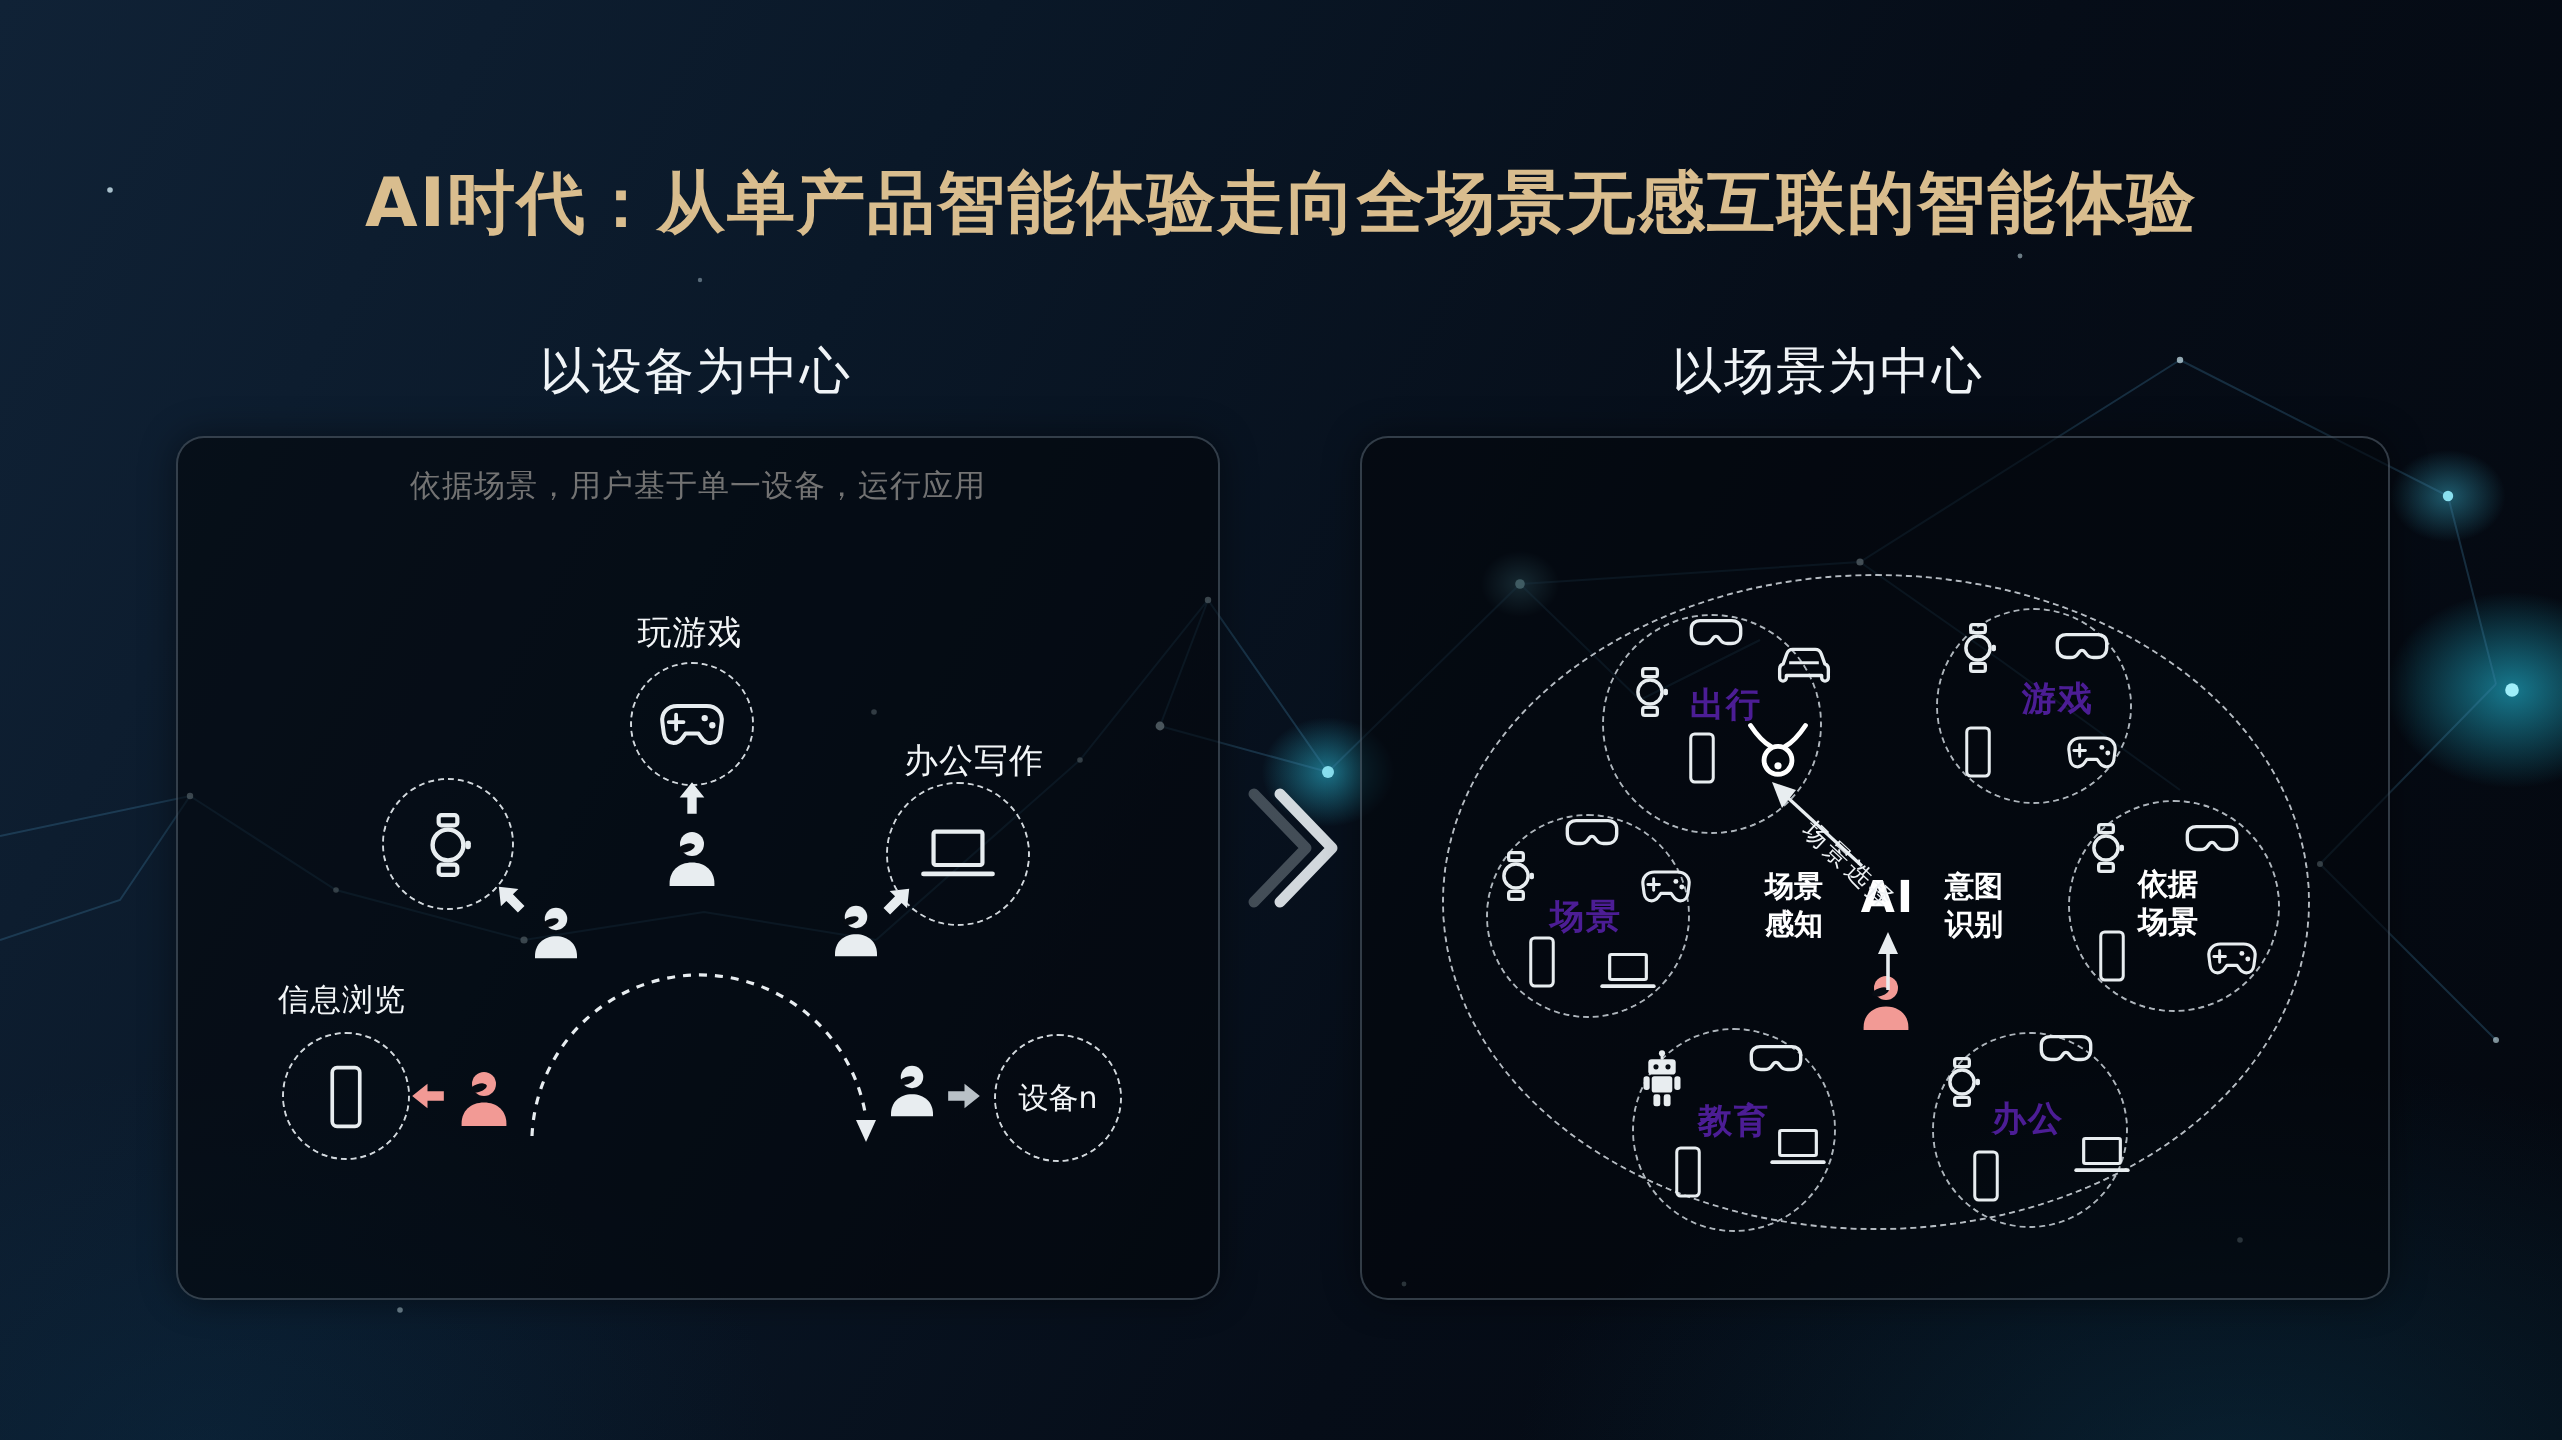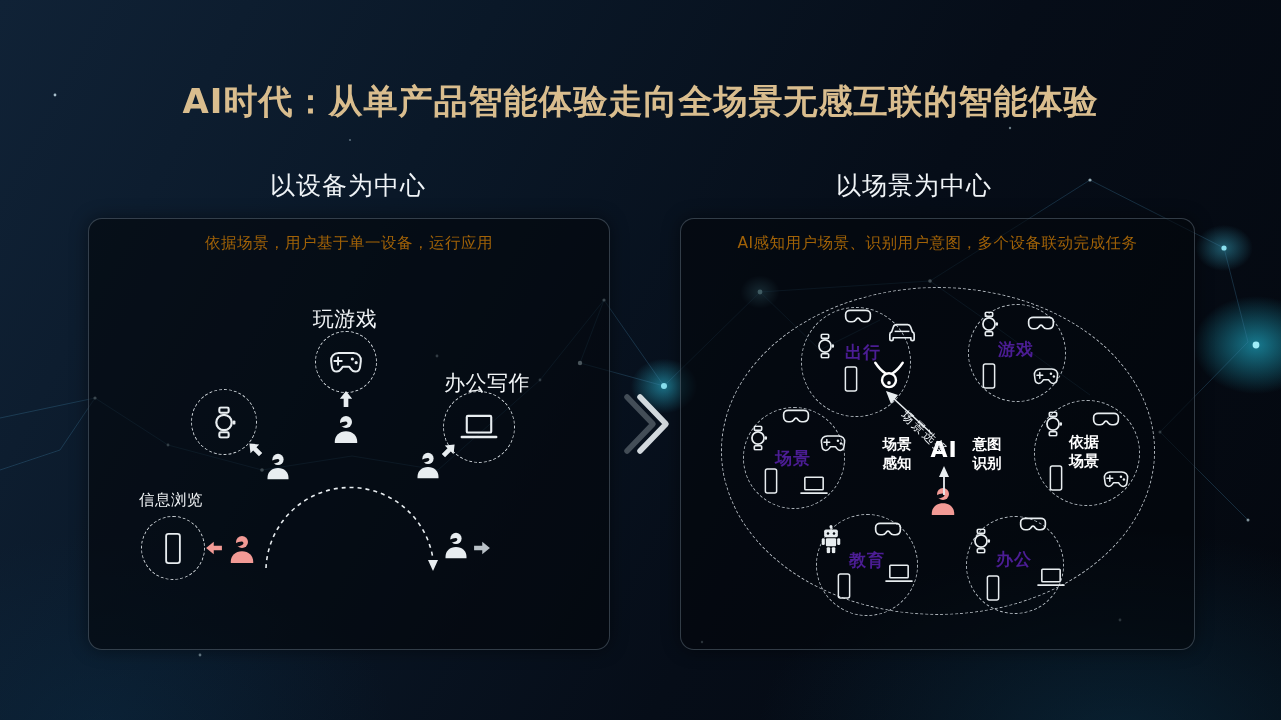--- a/index.html
+++ b/index.html
@@ -29,28 +29,28 @@
     font-size:34px;font-weight:bold;letter-spacing:1px;color:#d9bd8e;
   }
   .col-header{
     position:absolute;top:169px;width:300px;text-align:center;
     font-size:25px;color:#f0f4f7;letter-spacing:1px;
   }
   #hdr-left{left:198px;}
   #hdr-right{left:764px;}
   .subtitle{
     position:absolute;top:14px;left:0;width:100%;text-align:center;
-    font-size:15.5px;color:#a16207;letter-spacing:.5px;
+    font-size:15.5px;color:#737373;letter-spacing:.5px;
   }
   .dcircle{position:absolute;border:1.6px dashed rgba(232,238,242,.9);border-radius:50%;
     display:flex;align-items:center;justify-content:center;}
   .cluster-circle{position:absolute;border:1.3px dashed rgba(222,230,236,.78);border-radius:50%;}
   .big-ellipse{position:absolute;left:40px;top:68px;width:432px;height:326px;
     border:1.6px dashed rgba(225,232,238,.8);border-radius:50%;}
-  .nlabel{position:absolute;text-align:center;color:#f2f5f7;font-size:21px;letter-spacing:.5px;}
+  .nlabel{position:absolute;text-align:center;color:#f2f5f7;font-size:17px;letter-spacing:.5px;}
   .clabel{position:absolute;text-align:center;color:#4c1d95;font-size:17px;font-weight:bold;letter-spacing:1px;}
   .small-two{font-size:15px;line-height:19px;font-weight:bold;color:#fff;text-align:center;}
   .icon{position:absolute;color:#e8edf0;}
   .pink{color:#f29a95;}
   .gray{color:#b9c1c7;}
   .ai-label{position:absolute;color:#ffffff;font-weight:bold;font-size:22px;letter-spacing:1px;text-align:center;}
   .rot-label{position:absolute;color:#eef2f5;font-size:12.5px;letter-spacing:2px;white-space:nowrap;
     transform:rotate(43deg);transform-origin:left center;}
   svg.decor{position:absolute;left:0;top:0;}
 </style>
@@ -178,20 +178,23 @@
   <div class="dcircle" style="left:354px;top:172px;width:70px;height:70px">
     <svg class="icon" style="position:static" width="40" height="29" viewBox="0 0 36 26">
         <use href="#i-laptop"></use>
       </svg>
   </div>
   <div class="dcircle" style="left:52px;top:297px;width:62px;height:62px">
     <svg class="icon" style="position:static" width="22px" height="33" viewBox="0 0 24 36">
         <use href="#i-phone"></use>
       </svg>
   </div>
+  <div class="dcircle" style="left:408px;top:298px;width:62px;height:62px">
+    <span style="color:#f2f5f7;font-size:15px">设备n</span>
+  </div>
 
   <svg class="icon" style="left:247px;top:170px" width="20" height="20" viewBox="0 0 24 24" transform="rotate(-90)">
       <use href="#i-arrow"></use>
     </svg>
   <svg class="icon" style="left:241px;top:194px" width="32" height="32" viewBox="0 0 32 32">
       <use href="#i-person"></use>
     </svg>
 
   <svg class="icon" style="left:156px;top:220px" width="20" height="20" viewBox="0 0 24 24" transform="rotate(-135)">
       <use href="#i-arrow"></use>
@@ -221,33 +224,32 @@
       <use href="#i-arrow"></use>
     </svg>
 
   <svg class="decor" style="left:0;top:0" width="520" height="430" viewBox="0 0 520 430">
     <path d="M177 349 A 84 84 0 0 1 344 340" fill="none" stroke="#e8edf0" stroke-width="1.6" stroke-dasharray="4 4"></path>
     <polygon points="344,352 339,341 349,341" fill="#e8edf0"></polygon>
   </svg>
 </div>
 
 <div class="panel" id="panel-right">
-  <div class="subtitle">AI感知用户场景、识别用户意图，多个设备联动完成任务</div>
 
   <div class="big-ellipse"></div>
 
   <div class="cluster-circle" style="left:120px;top:88px;width:108px;height:108px"></div>
   <div class="cluster-circle" style="left:287px;top:85px;width:96px;height:96px"></div>
   <div class="cluster-circle" style="left:62px;top:188px;width:100px;height:100px"></div>
   <div class="cluster-circle" style="left:353px;top:181px;width:104px;height:104px"></div>
   <div class="cluster-circle" style="left:135px;top:295px;width:100px;height:100px"></div>
   <div class="cluster-circle" style="left:285px;top:297px;width:96px;height:96px"></div>
 
   <div class="clabel" style="left:152px;top:122px;width:60px">出行</div>
-  <div class="clabel" style="left:305px;top:119px;width:60px">游戏</div>
+  <div class="clabel" style="left:318px;top:119px;width:60px">游戏</div>
   <div class="clabel" style="left:82px;top:228px;width:60px">场景</div>
   <div class="small-two" style="position:absolute;left:386px;top:214px;width:34px">依据场景</div>
   <div class="clabel" style="left:156px;top:330px;width:60px">教育</div>
   <div class="clabel" style="left:303px;top:329px;width:60px">办公</div>
 
   <svg class="icon" style="left:162px;top:88px" width="30" height="20" viewBox="0 0 34 22">
       <use href="#i-glasses"></use>
     </svg>
   <svg class="icon" style="left:206px;top:103px" width="30" height="23" viewBox="0 0 34 26">
       <use href="#i-car"></use>

